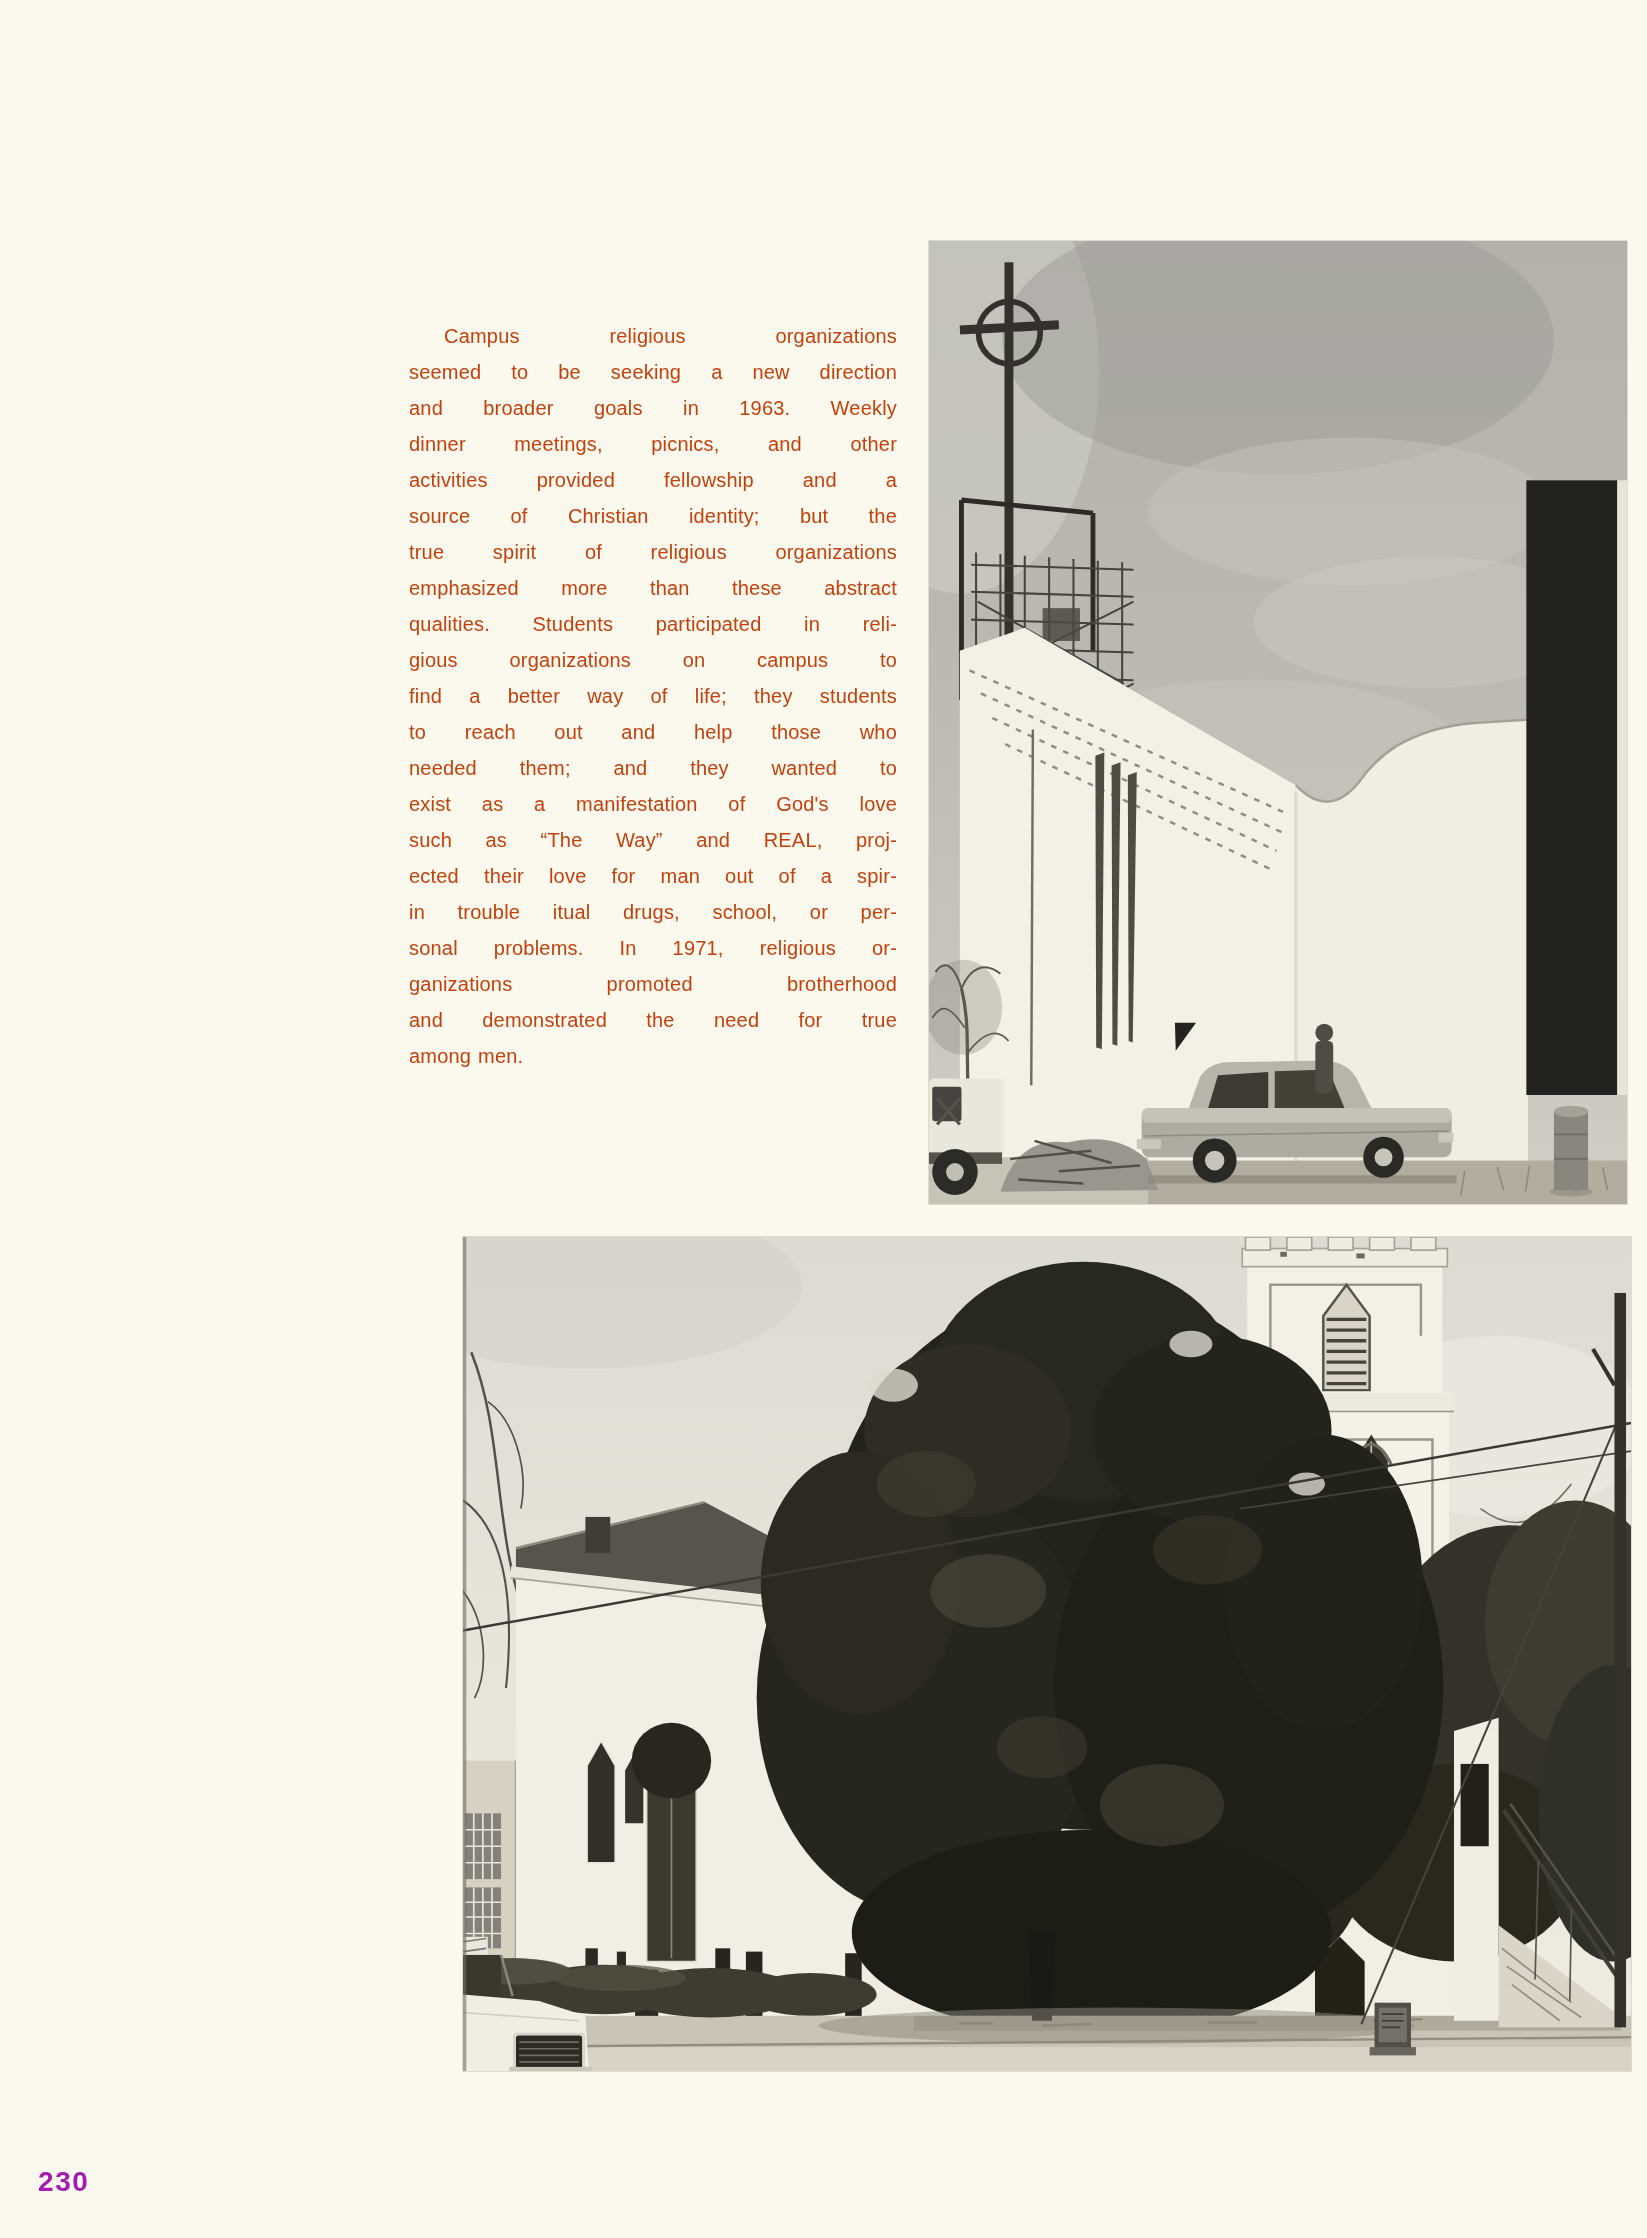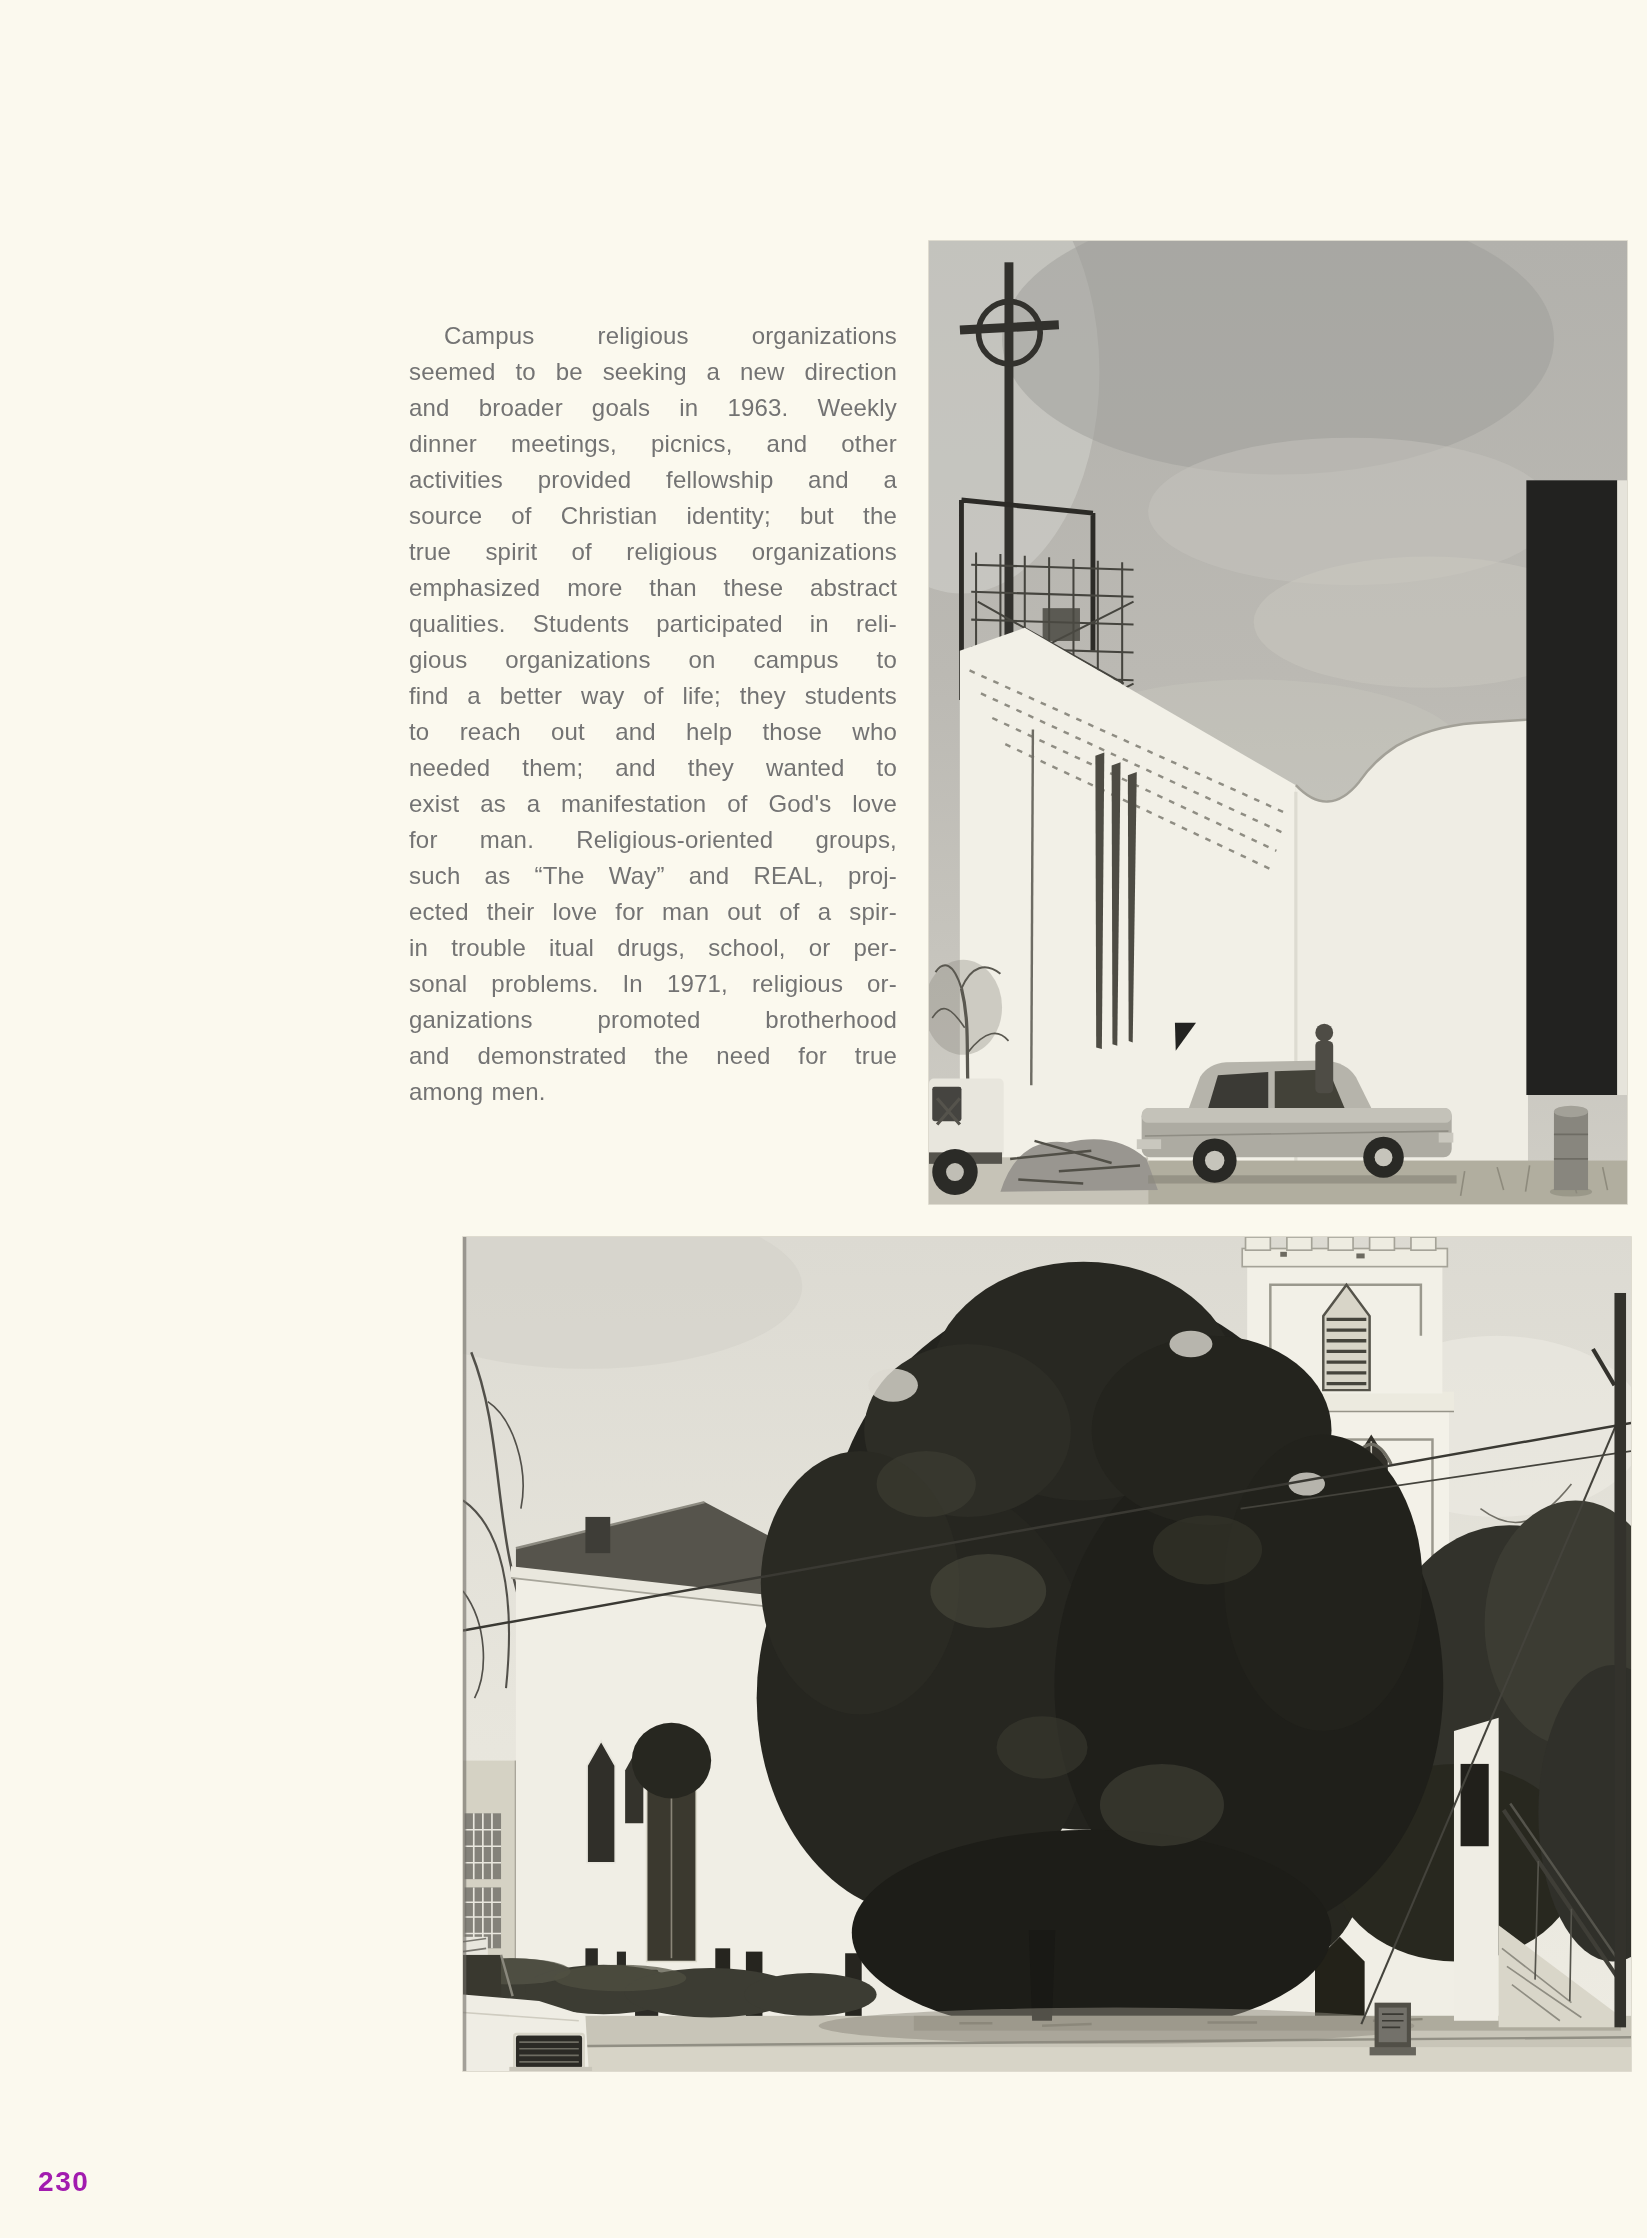--- a/index.html
+++ b/index.html
@@ -4,21 +4,21 @@
 <style>
   html,body{margin:0;padding:0;}
   body{
     width:1647px;height:2239px;position:relative;overflow:hidden;
     background:#fbf9ee;
     font-family:"Liberation Sans", sans-serif;
   }
   .page{position:absolute;inset:0;}
   .text-block{
     position:absolute;left:409px;top:318px;width:488px;
-    font-size:24px;line-height:36px;color:#737373;
+    font-size:20px;line-height:36px;color:#c2410c;
     letter-spacing:0.2px;word-spacing:1.2px;
   }
   .line{text-align:justify;text-align-last:justify;white-space:normal;}
   .line.first{padding-left:35px;}
   .line.last{text-align-last:left;}
   .photo{position:absolute;box-shadow:0 0 0 0.8px rgba(150,145,130,0.35);}
   .photo svg{display:block;width:100%;height:100%;}
   .photo-top{left:929px;top:241px;width:698px;height:963px;}
   .photo-bottom{left:463px;top:1237px;width:1168px;height:834px;}
   .page-number{
@@ -39,21 +39,20 @@
     <div class="line">activities provided fellowship and a</div>
     <div class="line">source of Christian identity; but the</div>
     <div class="line">true spirit of religious organizations</div>
     <div class="line">emphasized more than these abstract</div>
     <div class="line">qualities. Students participated in reli-</div>
     <div class="line">gious organizations on campus to</div>
     <div class="line">find a better way of life; they students</div>
     <div class="line">to reach out and help those who</div>
     <div class="line">needed them; and they wanted to</div>
     <div class="line">exist as a manifestation of God's love</div>
-    <div class="line">for man. Religious-oriented groups,</div>
     <div class="line">such as “The Way” and REAL, proj-</div>
     <div class="line">ected their love for man out of a spir-</div>
     <div class="line">in trouble itual drugs, school, or per-</div>
     <div class="line">sonal problems. In 1971, religious or-</div>
     <div class="line">ganizations promoted brotherhood</div>
     <div class="line">and demonstrated the need for true</div>
     <div class="line last">among men.</div>
   </div>
 
   <div class="photo photo-top">

